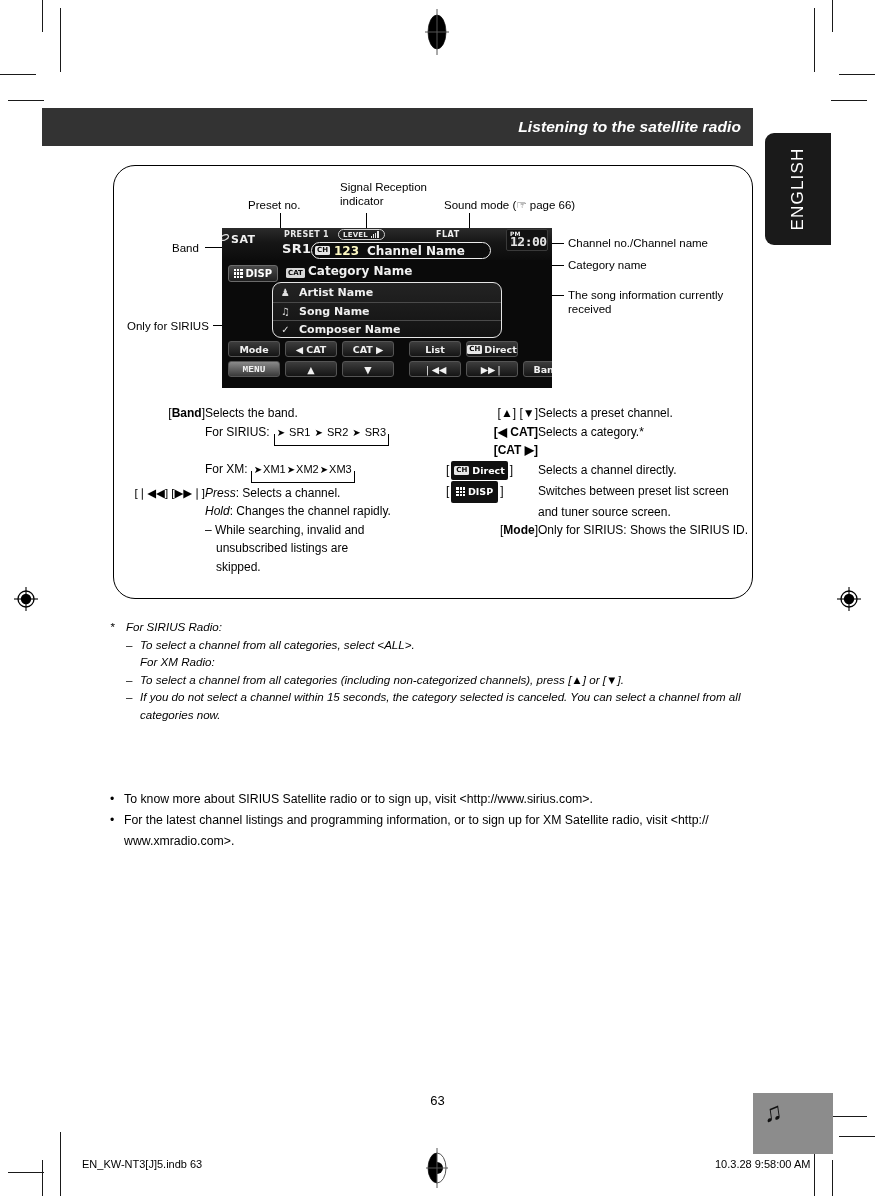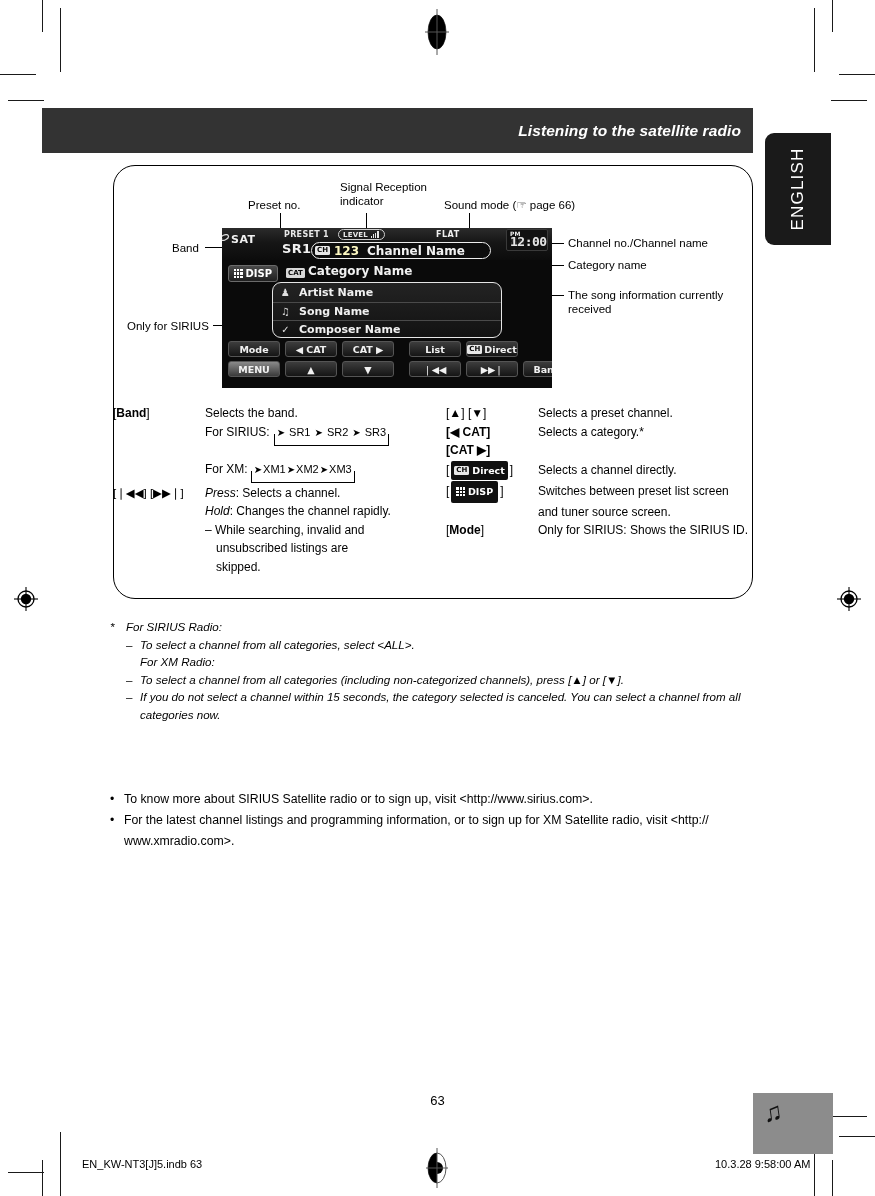--- a/index.html
+++ b/index.html
@@ -16,21 +16,21 @@
   }
 
   
   .crop { position: absolute; background: #1a1a1a; }
   .regmark { position: absolute; }
 
   
   #header-bar {
     position: absolute;
     left: 42px; top: 108px;
-    width: 711px; height: 45px;
+    width: 711px; height: 38px;
     background: #333333;
   }
   #header-title {
     position: absolute;
     right: 12px; top: 50%;
     transform: translateY(-50%);
     color: #ffffff;
     font-size: 15.5px;
     font-weight: bold;
     font-style: italic;
@@ -164,35 +164,35 @@
   
   .btn-row { position:absolute; display:flex; gap:5px; }
   .lbtn {
     height:16px; border-radius:3px;
     background:linear-gradient(#3d3d3d,#151515);
     border:1px solid #555;
     color:#f2f2f2; font-size:9.5px; font-weight:bold;
     display:flex; align-items:center; justify-content:center; gap:2px;
     font-family:"DejaVu Sans", sans-serif;
   }
-  .lbtn.menu { background:linear-gradient(#8a8a8a,#3a3a3a); }
+  .lbtn.menu { background:linear-gradient(#8a8a8a,#3a3a3a);font-family:Liberation Mono, monospace; }
 
   
   .callout {
     position:absolute; font-size:11.5px; line-height:14px; color:#000;
     font-family:"Liberation Sans", sans-serif;
   }
   .lead { position:absolute; background:#000; }
   .dot-o { position:absolute; width:5px; height:5px; border:1.2px solid #fff;
            border-radius:50%; }
 
   
   #key-table { position:absolute; left:113px; top:405px; width:640px; }
   .kt-col { position:absolute; top:0; }
-  .kt-row { display:flex; margin-bottom:1px; }
+  .kt-row { display:flex; margin-bottom:1px;text-align:right; }
   .kt-key { width:92px; flex:none; font-size:12px; line-height:17.5px; }
   .kt-val { font-size:12px; line-height:17.5px; }
   .kt-key b, .kt-val b { font-weight:bold; }
 
   .flow-wrap { position:relative; display:inline-block; vertical-align:middle; }
   .flow-box {
     border:1.3px solid #000; border-top:none;
     height:12px; position:absolute; left:0; right:0; top:8px;
   }
   .flow-items {

